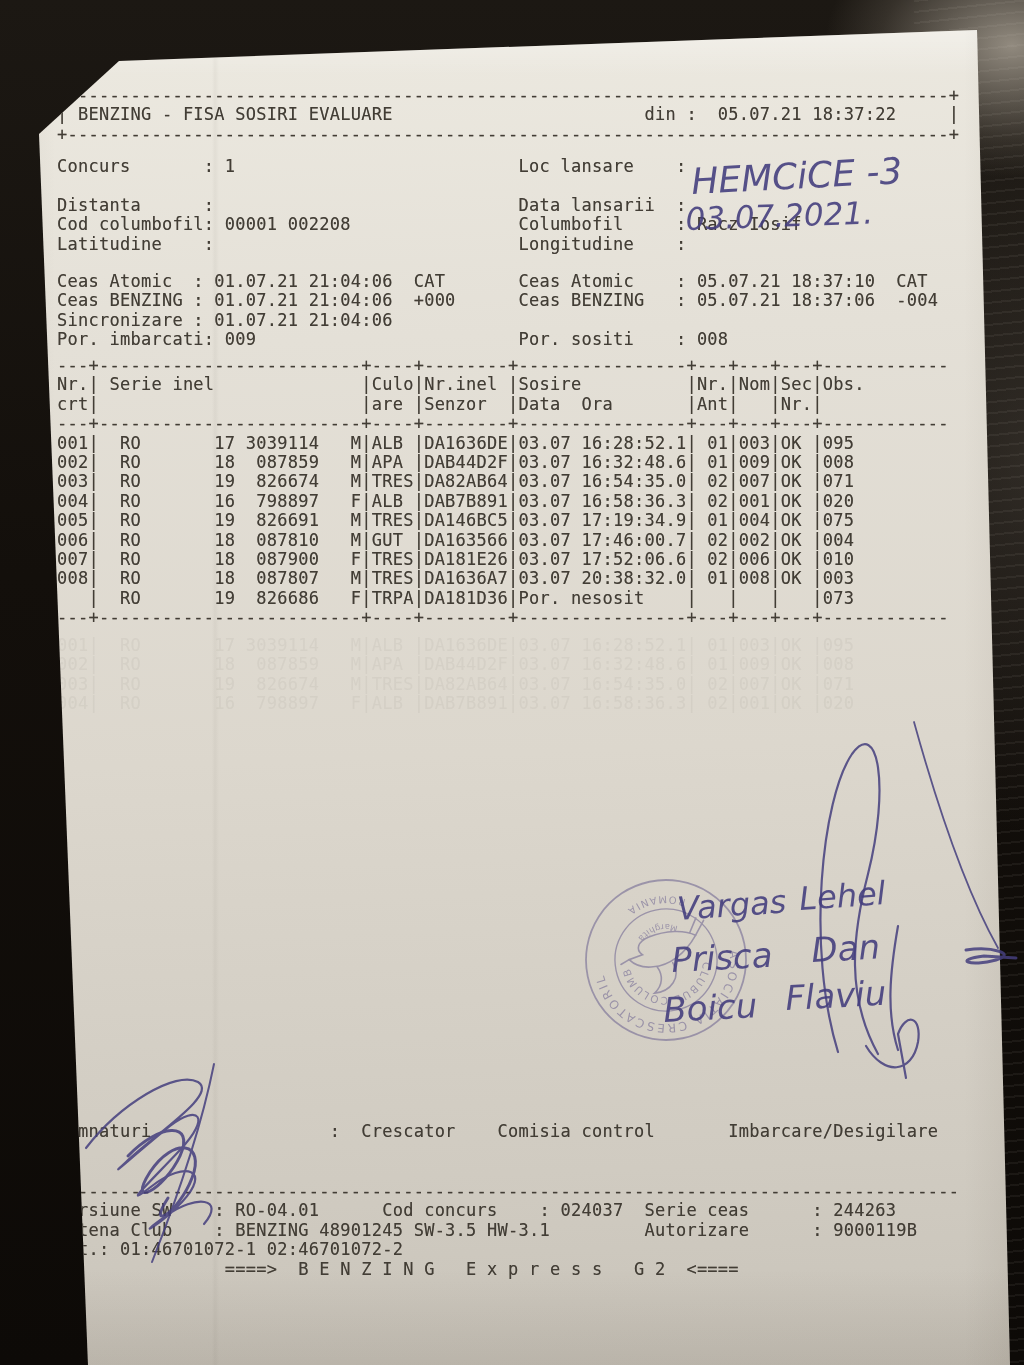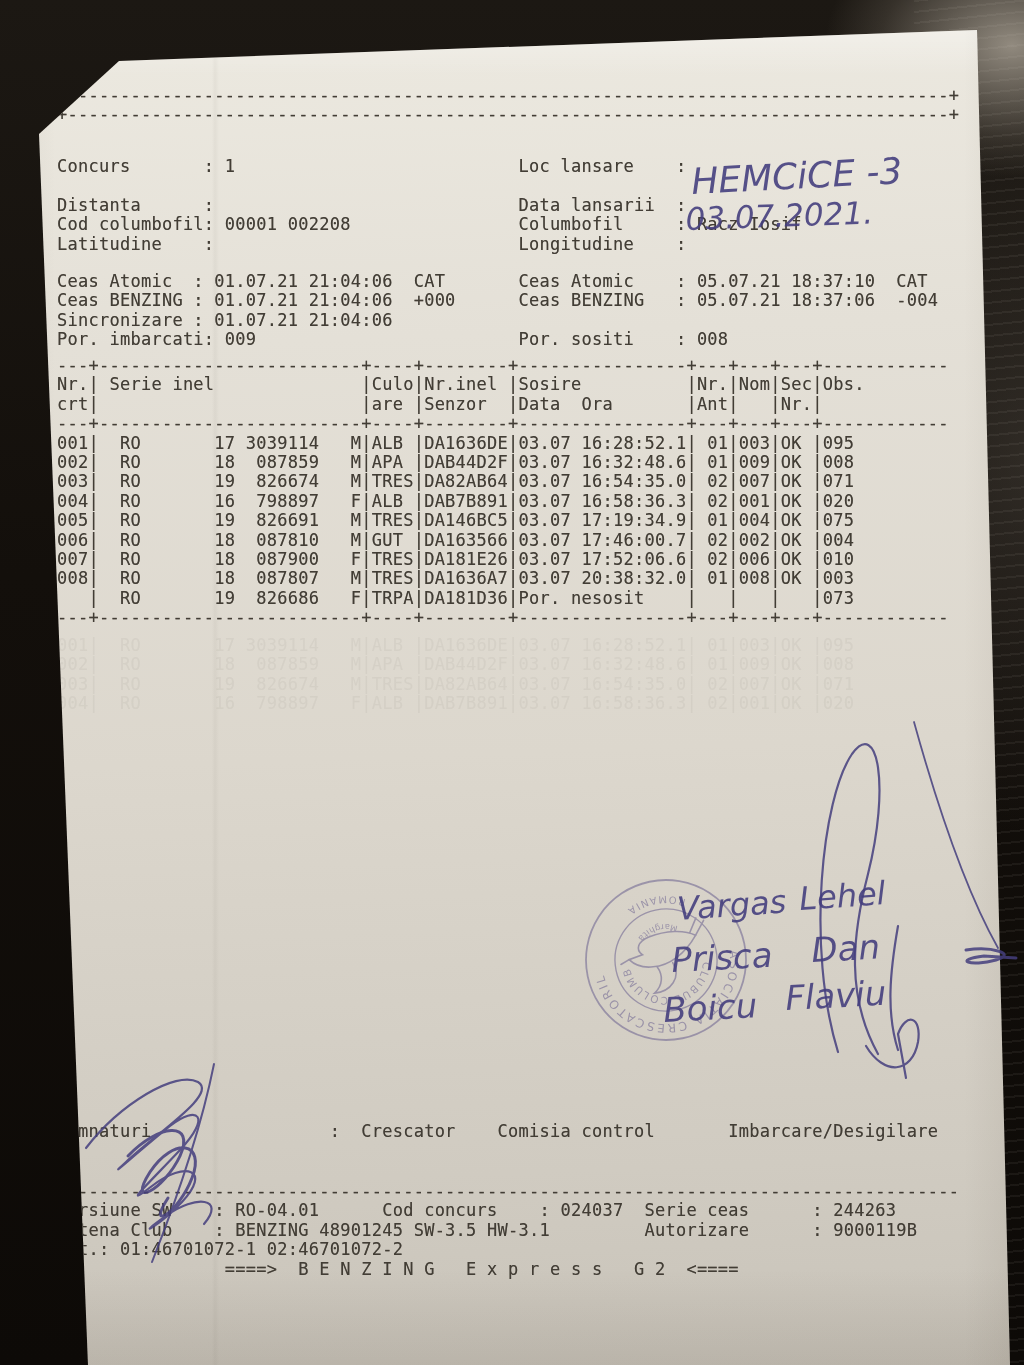--- a/index.html
+++ b/index.html
@@ -27,21 +27,21 @@
 </style>
 </head>
 <body>
 
 <div class="photo-bg"></div>
 <div class="bg-streaks"></div>
 
 <div class="paper">
   <div class="paper-shading"></div>
 
-  <div id="header-box" class="doc" style="left:57px;top:86px"><div>+------------------------------------------------------------------------------------+</div><div>+------------------------------------------------------------------------------------+</div></div>
+  <div id="header-box" class="doc" style="left:57px;top:86px"><div>+------------------------------------------------------------------------------------+</div><div>| BENZING - FISA SOSIRI EVALUARE                        din :  05.07.21 18:37:22     |</div><div>+------------------------------------------------------------------------------------+</div></div>
   <div id="info-block" class="doc" style="left:57px;top:157px"><div>Concurs       : 1                           Loc lansare    :                          </div><div> </div><div>Distanta      :                             Data lansarii  :                          </div><div>Cod columbofil: 00001 002208                Columbofil     : Racz Iosif               </div><div>Latitudine    :                             Longitudine    :                          </div></div>
   <div id="clock-block" class="doc" style="left:57px;top:272px"><div>Ceas Atomic  : 01.07.21 21:04:06  CAT       Ceas Atomic    : 05.07.21 18:37:10  CAT   </div><div>Ceas BENZING : 01.07.21 21:04:06  +000      Ceas BENZING   : 05.07.21 18:37:06  -004  </div><div>Sincronizare : 01.07.21 21:04:06                                                      </div><div>Por. imbarcati: 009                         Por. sositi    : 008                      </div></div>
   <div id="table-block" class="doc" style="left:57px;top:356px"><div>---+-------------------------+----+--------+----------------+---+---+---+------------</div><div>Nr.| Serie inel              |Culo|Nr.inel |Sosire          |Nr.|Nom|Sec|Obs.        </div><div>crt|                         |are |Senzor  |Data  Ora       |Ant|   |Nr.|            </div><div>---+-------------------------+----+--------+----------------+---+---+---+------------</div><div>001|  RO       17 3039114   M|ALB |DA1636DE|03.07 16:28:52.1| 01|003|OK |095         </div><div>002|  RO       18  087859   M|APA |DAB44D2F|03.07 16:32:48.6| 01|009|OK |008         </div><div>003|  RO       19  826674   M|TRES|DA82AB64|03.07 16:54:35.0| 02|007|OK |071         </div><div>004|  RO       16  798897   F|ALB |DAB7B891|03.07 16:58:36.3| 02|001|OK |020         </div><div>005|  RO       19  826691   M|TRES|DA146BC5|03.07 17:19:34.9| 01|004|OK |075         </div><div>006|  RO       18  087810   M|GUT |DA163566|03.07 17:46:00.7| 02|002|OK |004         </div><div>007|  RO       18  087900   F|TRES|DA181E26|03.07 17:52:06.6| 02|006|OK |010         </div><div>008|  RO       18  087807   M|TRES|DA1636A7|03.07 20:38:32.0| 01|008|OK |003         </div><div>   |  RO       19  826686   F|TRPA|DA181D36|Por. nesosit    |   |   |   |073         </div><div>---+-------------------------+----+--------+----------------+---+---+---+------------</div></div>
   <div id="ghost-block" class="doc ghost" style="left:57px;top:636px"><div>001|  RO       17 3039114   M|ALB |DA1636DE|03.07 16:28:52.1| 01|003|OK |095         </div><div>002|  RO       18  087859   M|APA |DAB44D2F|03.07 16:32:48.6| 01|009|OK |008         </div><div>003|  RO       19  826674   M|TRES|DA82AB64|03.07 16:54:35.0| 02|007|OK |071         </div><div>004|  RO       16  798897   F|ALB |DAB7B891|03.07 16:58:36.3| 02|001|OK |020         </div></div>
   <div id="semnaturi-line" class="doc" style="left:57px;top:1122px"><div>Semnaturi                 :  Crescator    Comisia control       Imbarcare/Desigilare  </div></div>
   <div id="footer-block" class="doc" style="left:57px;top:1182px"><div>--------------------------------------------------------------------------------------</div><div>Versiune SW    : RO-04.01      Cod concurs    : 024037  Serie ceas      : 244263      </div><div>Antena Club    : BENZING 48901245 SW-3.5 HW-3.1         Autorizare      : 9000119B    </div><div>Ant.: 01:46701072-1 02:46701072-2                                                     </div><div>                ====&gt;  B E N Z I N G   E x p r e s s   G 2  &lt;====                     </div></div>
 </div>
 
 <svg class="overlay" viewBox="0 0 1024 1365">
   <defs>

